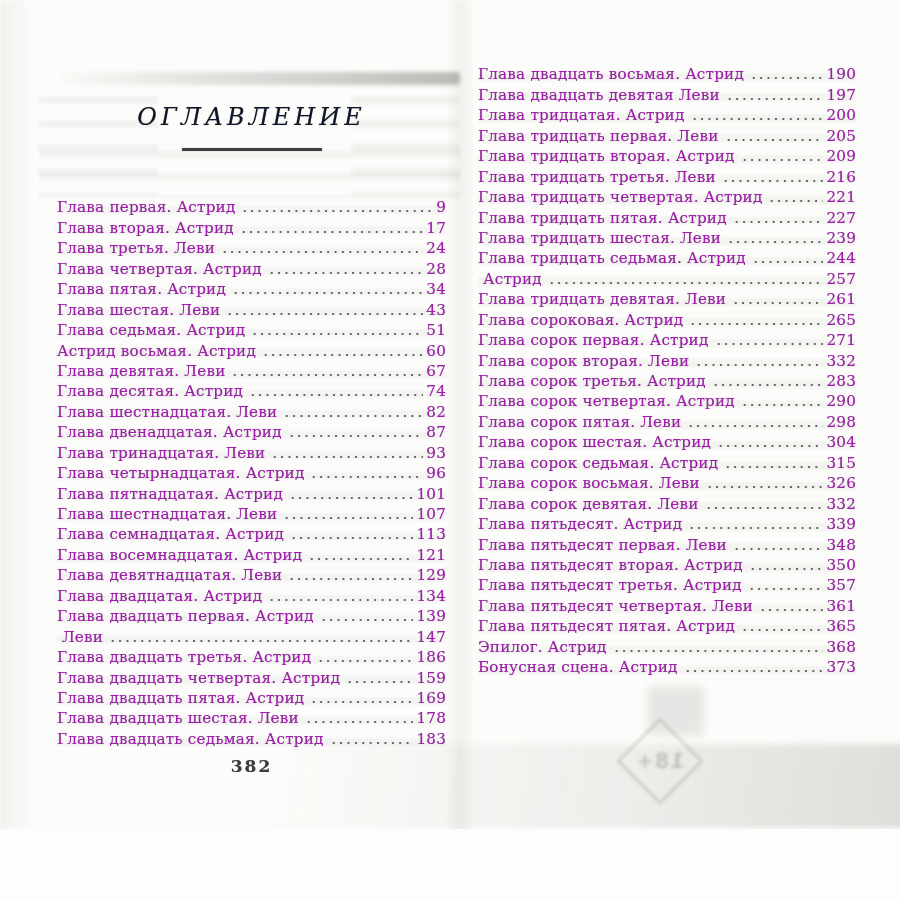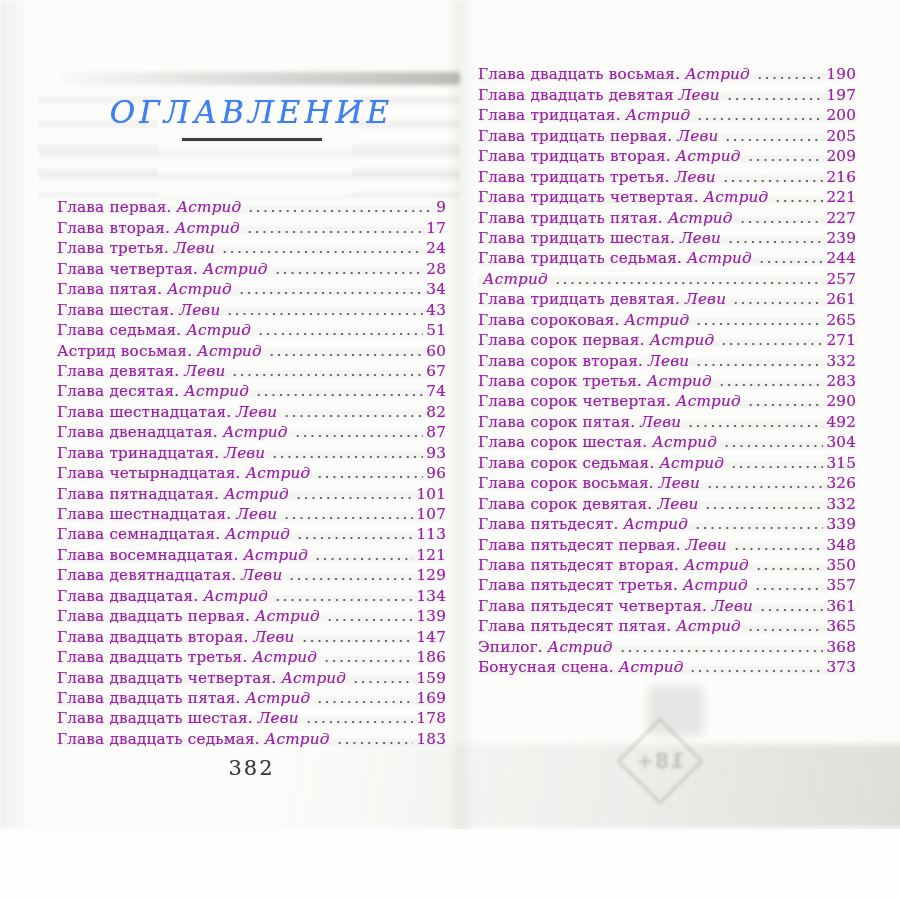--- a/index.html
+++ b/index.html
@@ -50,39 +50,39 @@
     display:flex;align-items:center;justify-content:center;
     filter:blur(1.4px);opacity:.75;}
   .age-ghost span{
     transform:rotate(-45deg) scaleX(-1);
     font-family:"DejaVu Sans","Liberation Sans",sans-serif;
     font-weight:bold;font-size:21px;letter-spacing:1px;
     color:rgba(115,115,108,0.45);}
   
   .title-block{position:absolute;left:57px;top:86px;width:389px;text-align:center;}
   .toc-title{
-    margin:8px;font-style:italic;font-weight:normal;
-    font-size:31px;letter-spacing:4px;color:#3b82f6;
+    margin:17px;font-style:italic;font-weight:normal;
+    font-size:24px;letter-spacing:4px;color:#0f172a;
     text-shadow:0 0 0.8px rgba(60,60,60,0.6);}
   .title-rule{width:140px;height:2.5px;background:#3f3f3f;margin:8px auto 0;box-shadow:0 0 1px rgba(60,60,60,.6);}
   .col{position:absolute;font-size:15.2px;color:#a21caf;
     text-shadow:0 0 0.7px rgba(70,70,70,0.5);letter-spacing:0.2px;}
   .col-left{left:57px;top:196px;width:389px;}
   .col-right{left:478px;top:63px;width:378px;}
   .row{display:flex;align-items:flex-end;height:20.45px;white-space:nowrap;}
   .ch{flex:0 0 auto;}
-  .nm{flex:0 0 auto;font-style:italic;margin-left:5px;margin-top:40px;}
+  .nm{flex:0 0 auto;margin-left:5px;margin-top:40px;}
   .leader{flex:1 1 auto;height:4px;margin:0 3px 3px 6px;
     background-image:radial-gradient(circle,#4a4a4a 1.05px,rgba(0,0,0,0) 1.5px);
     background-size:7.4px 4px;background-repeat:repeat-x;background-position:left center;
     opacity:.85;}
   .pg{flex:0 0 auto;}
   .folio{position:absolute;left:57px;top:756px;width:389px;text-align:center;
-    font-size:21px;letter-spacing:2px;color:#3c3c3c;
-    text-shadow:0 0 0.7px rgba(70,70,70,0.5);}
+    font-size:17px;letter-spacing:2px;color:#3c3c3c;
+    text-shadow:0 0 0.7px rgba(70,70,70,0.5);font-weight:bold;}
 </style>
 </head>
 <body>
 
 <div class="stage">
 
   <div class="shade shade-left-edge"></div>
   <div class="shade shade-gutter"></div>
   <div class="shade shade-bottom-right"></div>
   <div class="shade page-bottom"></div>
@@ -246,21 +246,20 @@
       </div>
 
       <div class="row">
         <span class="ch">Глава двадцать первая.</span>
         <span class="nm">Астрид</span>
         <span class="leader"></span>
         <span class="pg">139</span>
       </div>
 
       <div class="row">
-        <span class="ch">Глава двадцать вторая.</span>
         <span class="nm">Леви</span>
         <span class="leader"></span>
         <span class="pg">147</span>
       </div>
 
       <div class="row">
         <span class="ch">Глава двадцать третья.</span>
         <span class="nm">Астрид</span>
         <span class="leader"></span>
         <span class="pg">186</span>
@@ -412,21 +411,21 @@
         <span class="ch">Глава сорок четвертая.</span>
         <span class="nm">Астрид</span>
         <span class="leader"></span>
         <span class="pg">290</span>
       </div>
 
       <div class="row">
         <span class="ch">Глава сорок пятая.</span>
         <span class="nm">Леви</span>
         <span class="leader"></span>
-        <span class="pg">492</span>
+        <span class="pg">298</span>
       </div>
 
       <div class="row">
         <span class="ch">Глава сорок шестая.</span>
         <span class="nm">Астрид</span>
         <span class="leader"></span>
         <span class="pg">304</span>
       </div>
 
       <div class="row">

